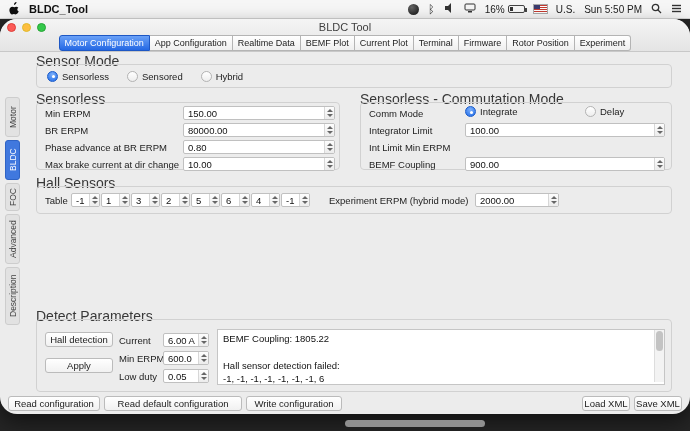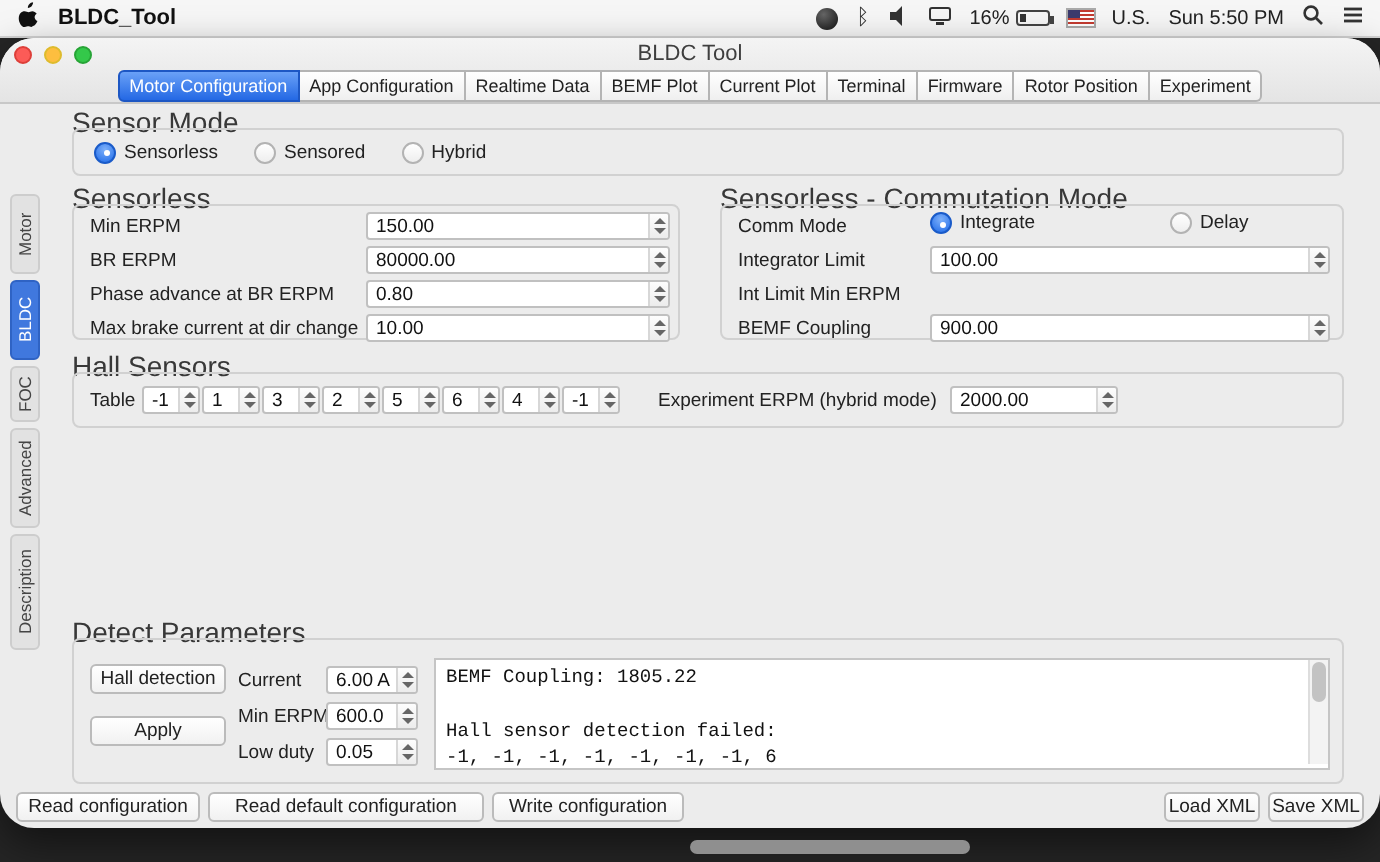--- a/index.html
+++ b/index.html
@@ -67,21 +67,21 @@
 
   .radio { display:inline-flex; align-items:center; gap:4px; font-size:9.5px; color:#222; }
   .rdot { width:11px; height:11px; border-radius:50%; border:1px solid #b3b3b3; background:linear-gradient(#fff,#eee); position:relative; }
   .radio.sel .rdot { background:radial-gradient(circle at 50% 30%, #7db0fa, #1f6be8); border-color:#1a5bc9; }
   .radio.sel .rdot::after { content:""; position:absolute; left:3.5px; top:3.5px; width:3px; height:3px; border-radius:50%; background:#fff; }
 
   .btn { position:absolute; height:15px; background:linear-gradient(#ffffff,#f1f1f1); border:1px solid #bbbbbb;
          border-radius:3px; font-size:9.5px; color:#222; text-align:center; line-height:13px; white-space:nowrap; }
 
   .output { position:absolute; background:#fff; border:1px solid #c5c5c5; font-size:9.5px; line-height:1.4;
-            color:#111; padding:2px 14px 2px 5px; white-space:pre-line; overflow:hidden;font-family:Liberation Mono, monospace; }
+            color:#111; padding:2px 14px 2px 5px; white-space:pre-line; overflow:hidden; }
   .out-sb { position:absolute; right:1px; top:1px; bottom:1px; width:9px; background:#f3f3f3; border-left:1px solid #ddd; }
   .out-thumb { position:absolute; top:1px; left:1px; right:1px; height:20px; background:#c3c3c3; border-radius:4px; }
 
   
   .desk-scroll { position:absolute; left:345px; top:420px; width:140px; height:7px; background:#8f8f8f; border-radius:4px; }
 </style>
 </head>
 <body>
 
 <div class="menubar">

